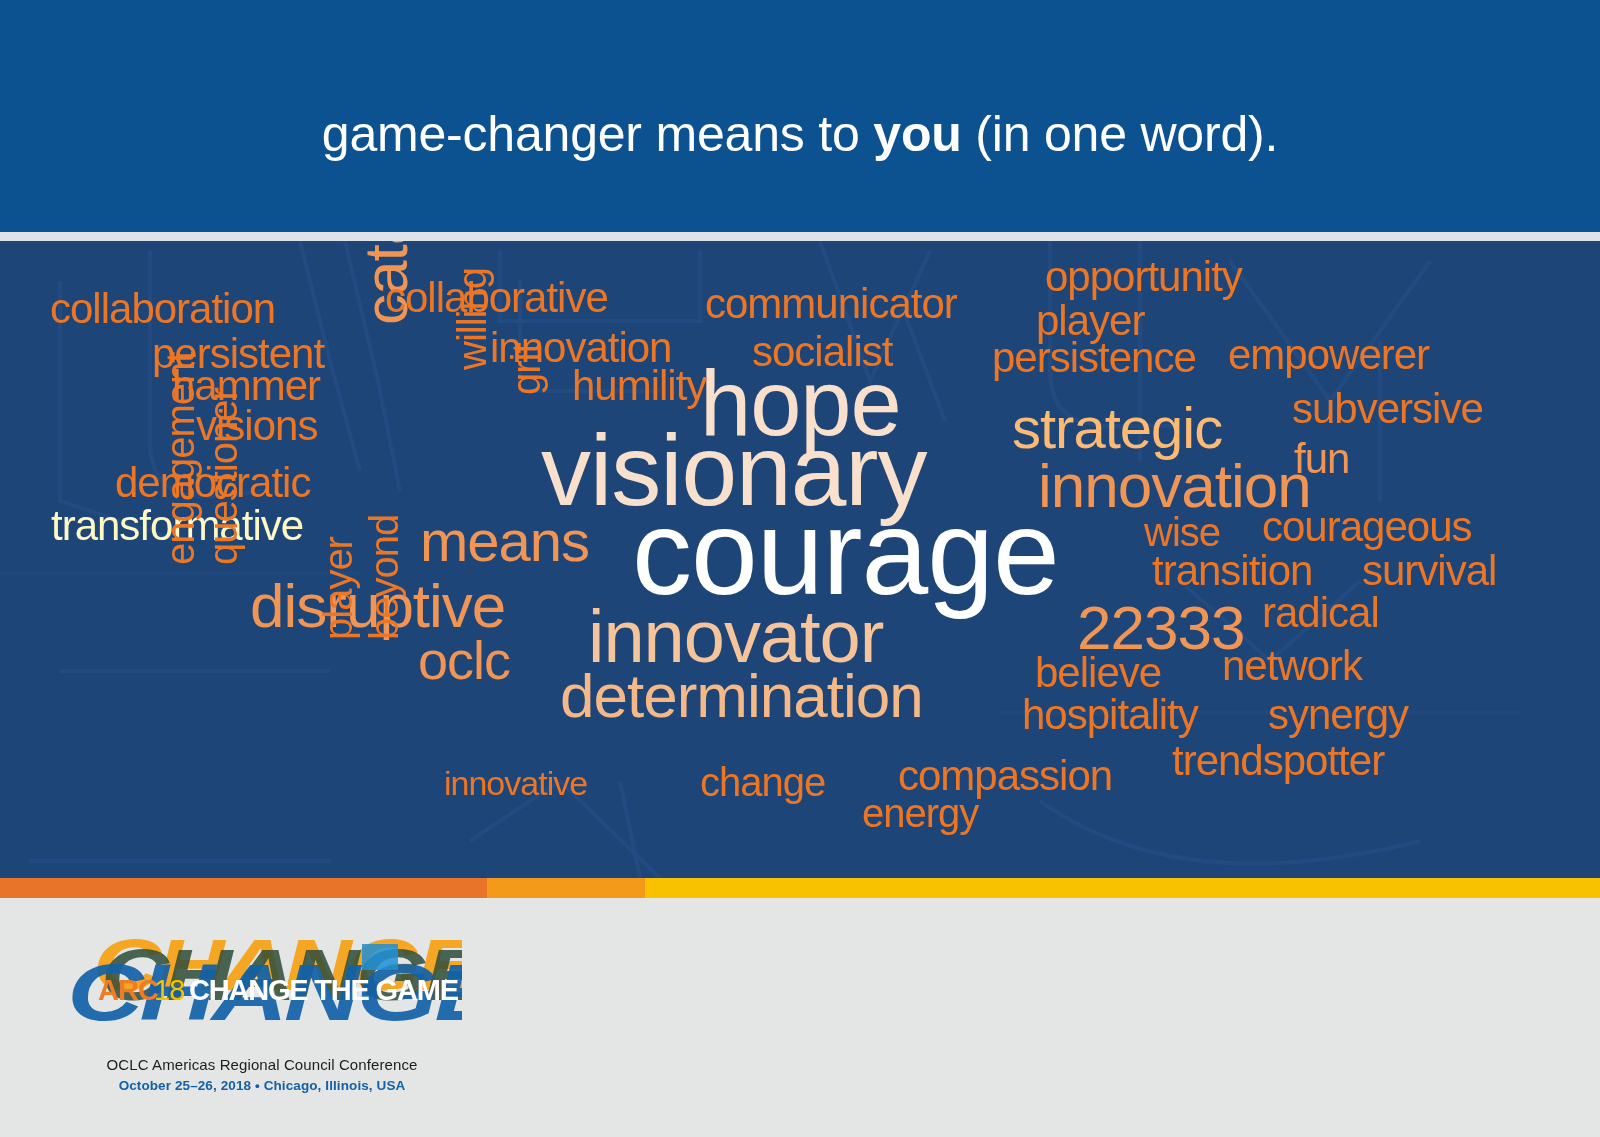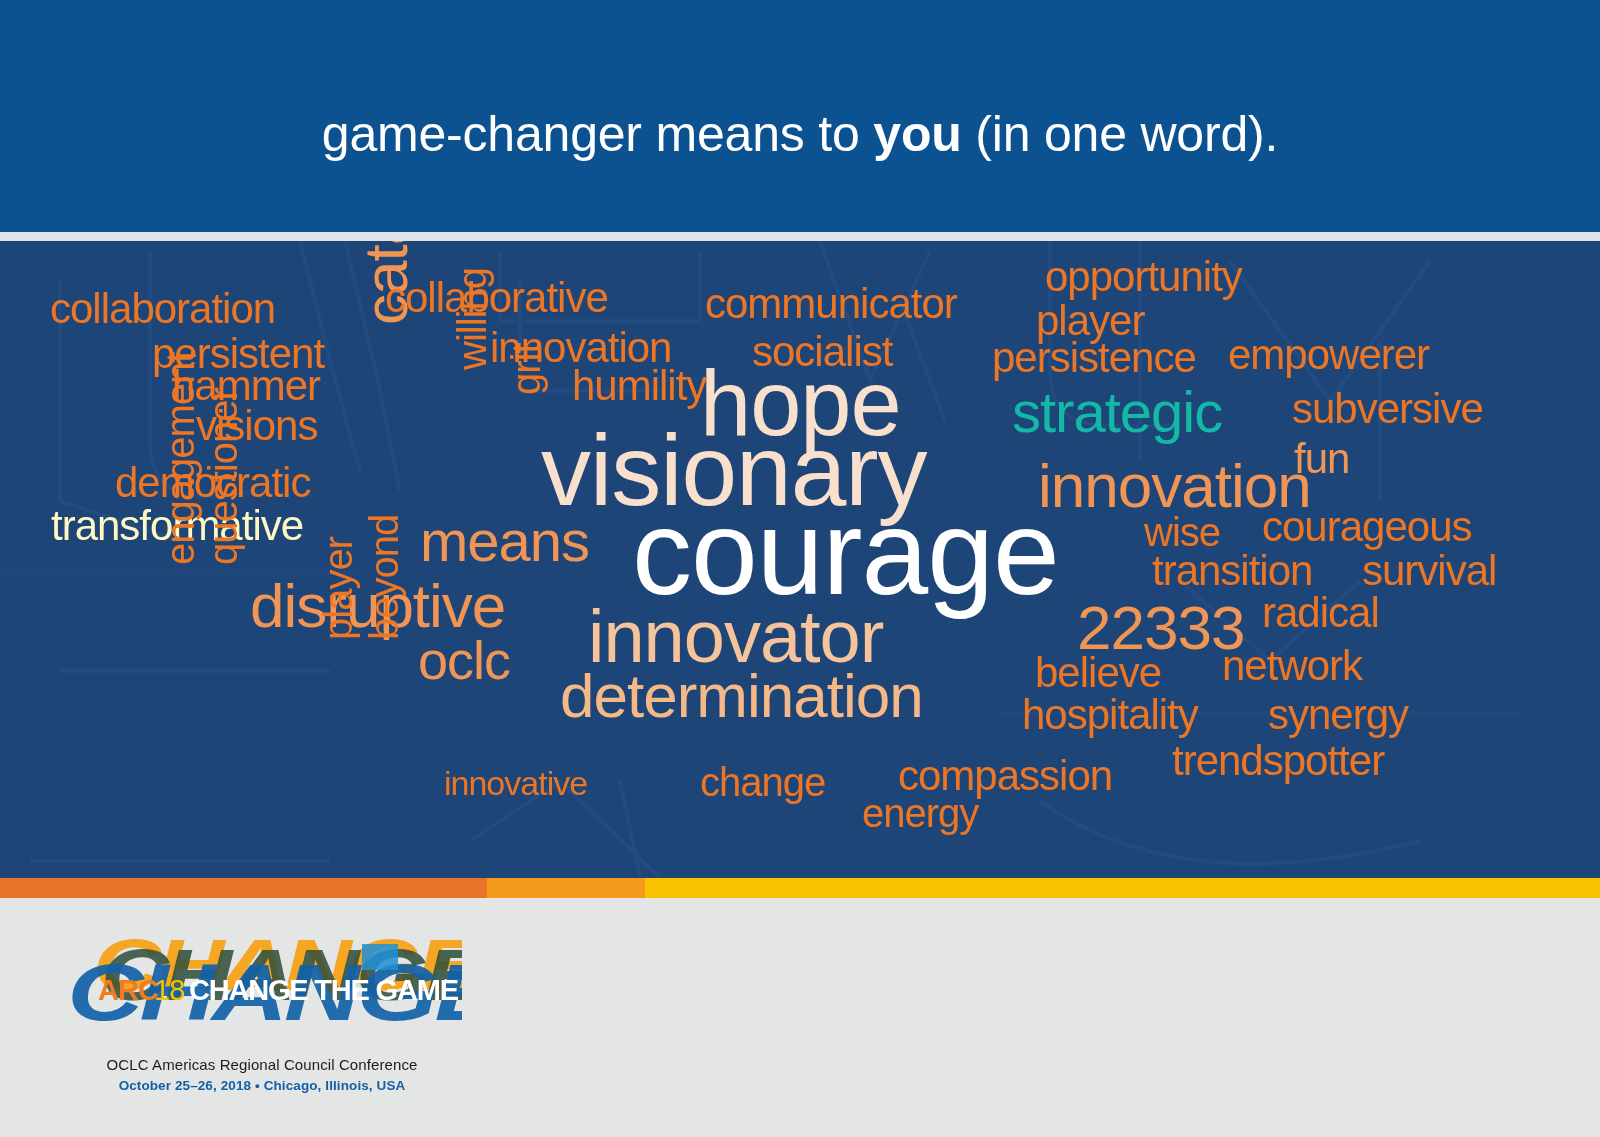--- a/index.html
+++ b/index.html
@@ -112,21 +112,21 @@
     </svg>
     <div id="cloud-words">
         <div class="w" style="font-size: 120px; color: rgb(255, 255, 255); left: 632px; top: 251px;">courage</div>
         <div class="w" style="font-size: 100px; color: rgb(248, 224, 204); left: 541px; top: 179px;">visionary</div>
         <div class="w" style="font-size: 92px; color: rgb(248, 224, 204); left: 700px; top: 116px;">hope</div>
         <div class="w" style="font-size: 74px; color: rgb(246, 196, 155); left: 588px; top: 359px;">innovator</div>
         <div class="w" style="font-size: 62px; color: rgb(245, 185, 136); left: 560px; top: 424px;">determination</div>
         <div class="w" style="font-size: 62px; color: rgb(240, 149, 83); left: 250px; top: 334px;">disruptive</div>
         <div class="w" style="font-size: 62px; color: rgb(240, 149, 83); left: 1038px; top: 214px;">innovation</div>
         <div class="w" style="font-size: 62px; color: rgb(240, 149, 83); left: 1077px; top: 356px;">22333</div>
-        <div class="w" style="font-size: 58px; color: #14b8a6; left: 1012px; top: 142px;">strategic</div>
+        <div class="w" style="font-size: 58px; color: #fdba74; left: 1012px; top: 158px;">strategic</div>
         <div class="w" style="font-size: 58px; color: rgb(240, 149, 83); left: 420px; top: 271px;">means</div>
         <div class="w rot" style="font-size: 62px; color: rgb(240, 149, 83); left: 355px; top: 84px; transform: rotate(-90deg); transform-origin: 0px 0px;">catalyst</div>
         <div class="w" style="font-size: 54px; color: rgb(240, 149, 83); left: 418px; top: 392px;">oclc</div>
         <div class="w" style="font-size: 42px; color: rgb(236, 118, 36); left: 50px; top: 47px;">collaboration</div>
         <div class="w" style="font-size: 42px; color: rgb(236, 118, 36); left: 385px; top: 36px;">collaborative</div>
         <div class="w" style="font-size: 42px; color: rgb(236, 118, 36); left: 705px; top: 42px;">communicator</div>
         <div class="w" style="font-size: 42px; color: rgb(236, 118, 36); left: 1045px; top: 15px;">opportunity</div>
         <div class="w" style="font-size: 42px; color: rgb(236, 118, 36); left: 152px; top: 92px;">persistent</div>
         <div class="w" style="font-size: 42px; color: rgb(236, 118, 36); left: 490px; top: 86px;">innovation</div>
         <div class="w" style="font-size: 42px; color: rgb(236, 118, 36); left: 1036px; top: 59px;">player</div>

